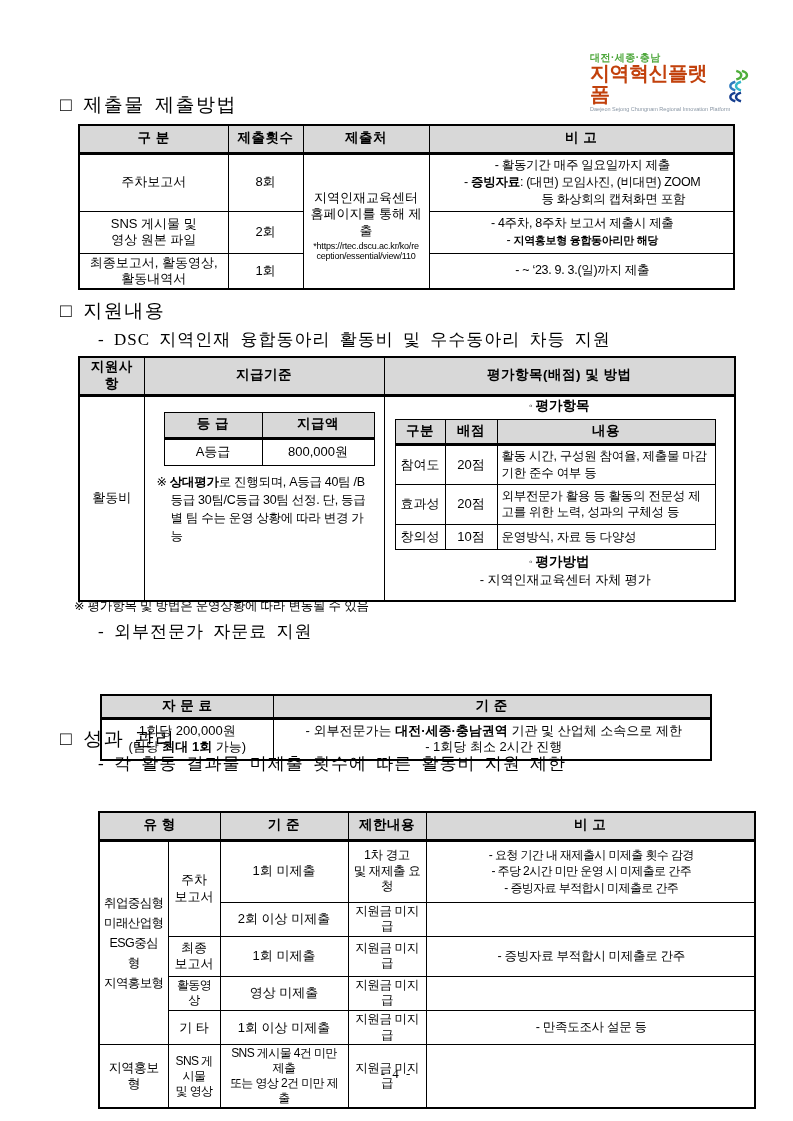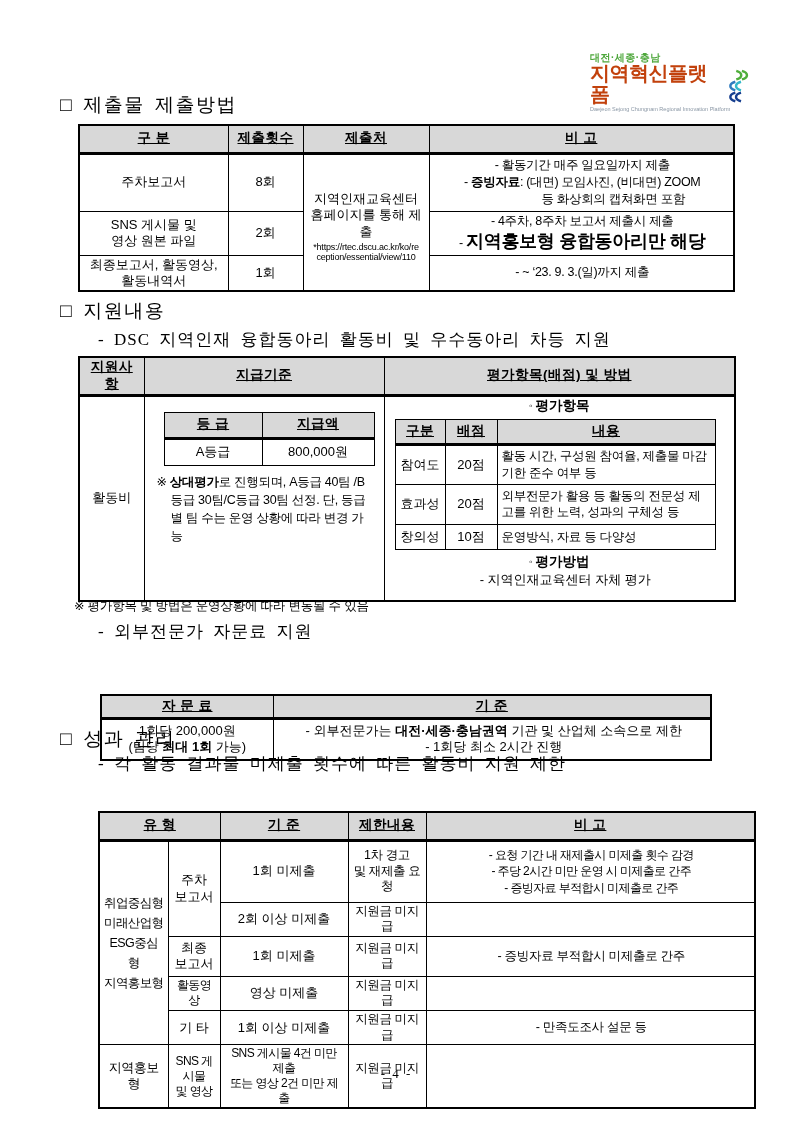--- a/index.html
+++ b/index.html
@@ -27,21 +27,20 @@
 
   
   table.doc-table{border-collapse:collapse;table-layout:fixed;border:2px solid #000;}
   table.doc-table th,table.doc-table td{
     border:1px solid #000;text-align:center;vertical-align:middle;
     padding:1px 4px;font-size:13px;line-height:1.25;font-weight:normal;overflow:hidden;
   }
   table.doc-table thead th{
     background:#d8d8d8;font-weight:bold;font-size:13.5px;border-bottom:3px solid #000;
     letter-spacing:0.5px;
-    text-decoration:underline;
   }
   .left{text-align:left;}
   .remark{font-size:12.5px !important;letter-spacing:-0.3px;line-height:1.35 !important;padding-left:6px !important;}
   .cmp{font-size:12px !important;letter-spacing:-0.6px;}
   .dest-main{font-size:13px;line-height:1.25;margin-top:9px;}
   .dest-url{font-size:9px;line-height:1.15;letter-spacing:-0.2px;margin-top:2px;}
 
   table.inner-table{border-collapse:collapse;table-layout:fixed;border:1.5px solid #000;}
   table.inner-table th,table.inner-table td{
     border:1px solid #000;text-align:center;vertical-align:middle;padding:2px 4px;
@@ -114,21 +113,21 @@
           <div><span>- </span><span class="b">증빙자료</span><span>: (대면) 모임사진, (비대면) ZOOM</span></div>
           <div style="padding-left:62px">등 화상회의 캡쳐화면 포함</div>
         </td>
       </tr>
       <tr style="height:42px">
         <td class="pre">SNS 게시물 및
 영상 원본 파일</td>
         <td>2회</td>
         <td class="left remark">
           <div>- 4주차, 8주차 보고서 제출시 제출</div>
-          <div><span>- </span><span class="b" style="font-size:18px">지역홍보형 융합동아리만 해당</span></div>
+          <div><span>- </span><span class="b" style="font-size:11px">지역홍보형 융합동아리만 해당</span></div>
         </td>
       </tr>
       <tr style="height:32px">
         <td class="pre">최종보고서, 활동영상,
 활동내역서</td>
         <td>1회</td>
         <td class="left remark">
           <div>- ~ ‘23. 9. 3.(일)까지 제출</div>
         </td>
       </tr>

